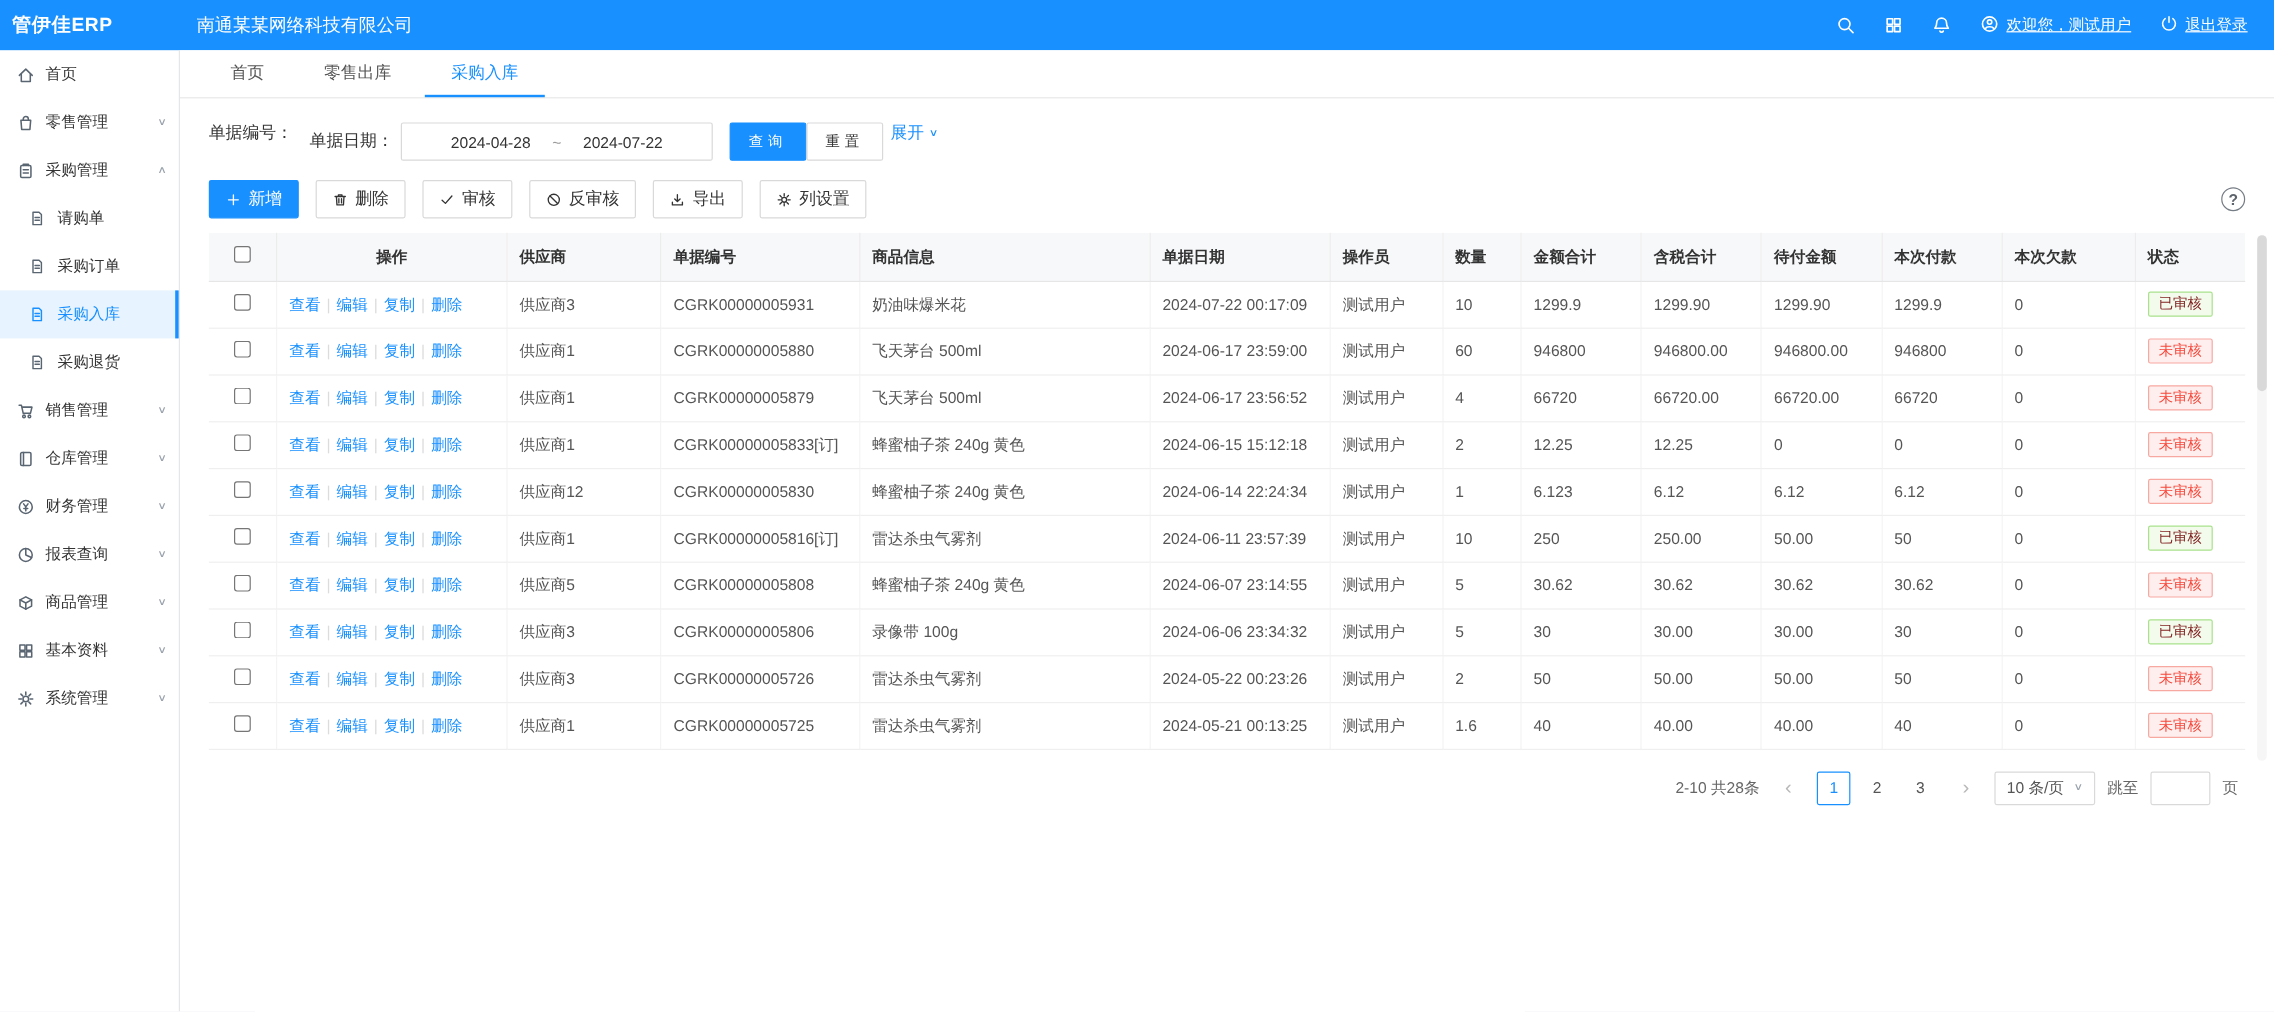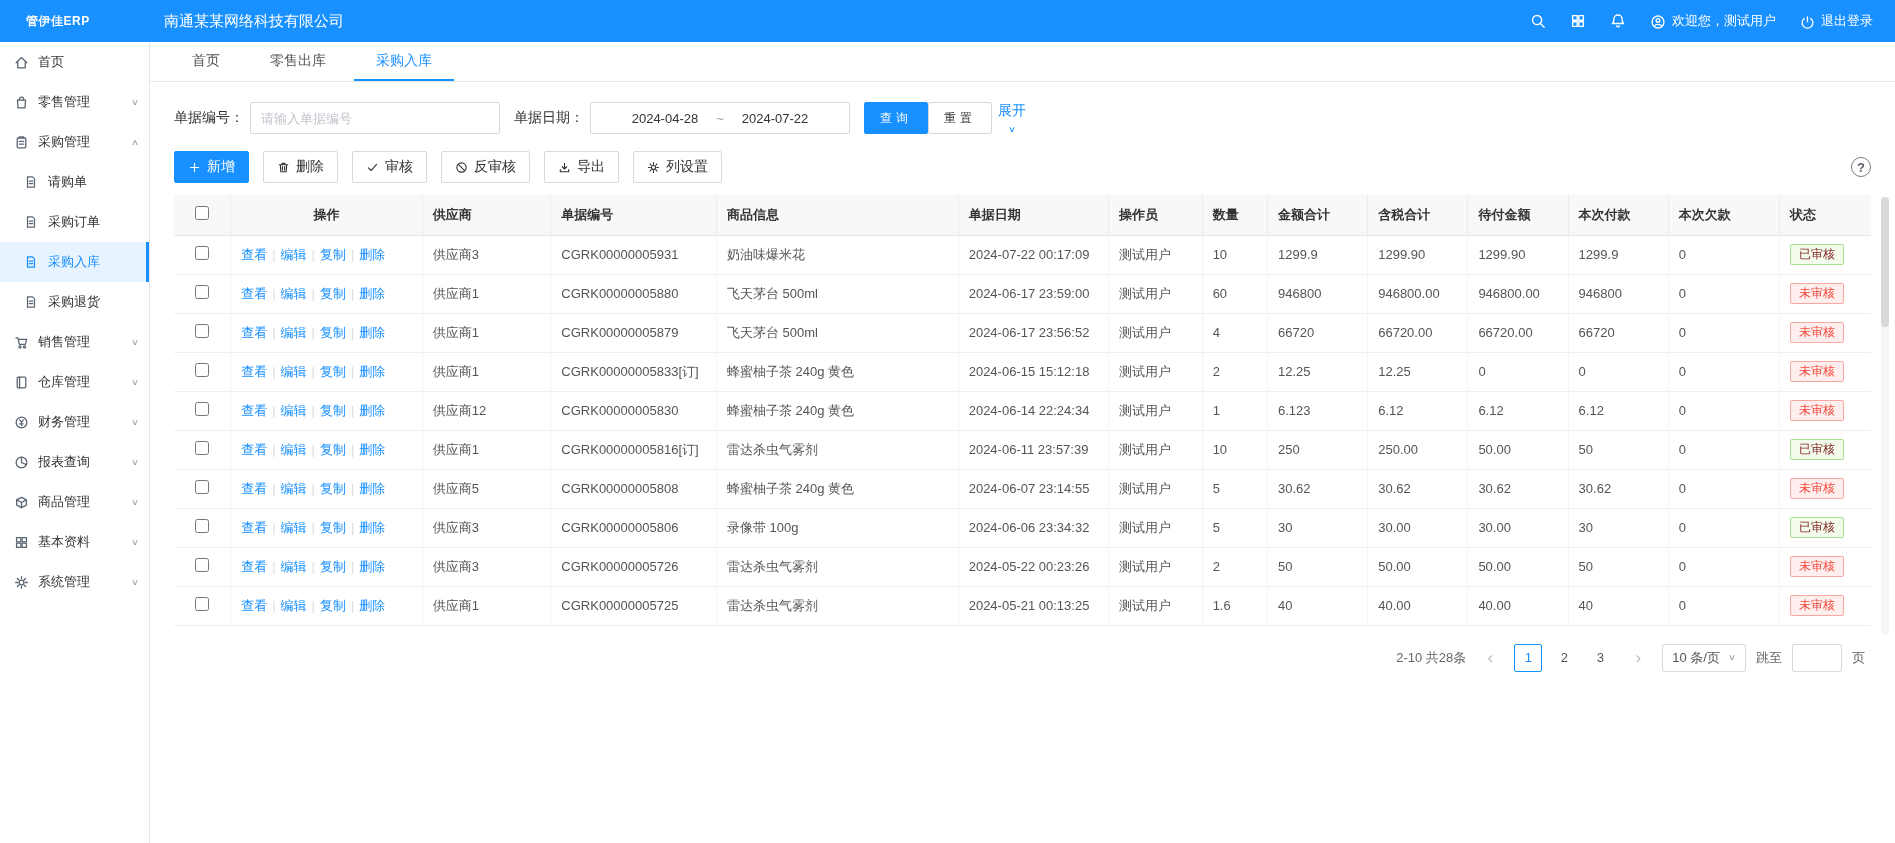--- a/index.html
+++ b/index.html
@@ -6,25 +6,25 @@
   html,body { margin:0; padding:0; }
   body {
     width:1895px; height:843px; overflow:hidden;
     font-family:"Liberation Sans","DejaVu Sans",sans-serif;
     background:#f0f2f5; color:#333; font-size:13px;
   }
   .app { display:flex; flex-direction:column; height:843px; }
 
   
   .header { height:42px; background:#1890ff; display:flex; align-items:center; flex-shrink:0; color:#fff; }
-  .logo { width:150px; flex:none; font-size:12px; font-weight:700; padding-left:26px; letter-spacing:.5px; }
+  .logo { width:150px; flex:none; font-size:16px; font-weight:700; padding-left:10px; letter-spacing:.5px; }
   .company { font-size:15px; margin-left:14px; }
   .header-right { margin-left:auto; display:flex; align-items:center; gap:24px; padding-right:22px; font-size:13px; }
   .hicon { display:flex; align-items:center; cursor:pointer; }
-  .hgroup { display:flex; align-items:flex-end; gap:6px; cursor:pointer; }
+  .hgroup { display:flex; align-items:flex-start; gap:6px; cursor:pointer;text-decoration:underline; }
   svg.ic { stroke:currentColor; fill:none; stroke-width:1.2; stroke-linecap:round; stroke-linejoin:round; }
 
   
   .body { display:flex; flex:1; min-height:0; }
   .sidebar { width:150px; flex:none; background:#fff; border-right:1px solid #e4e7ea; overflow:hidden; }
   .main { flex:1; min-width:0; display:flex; flex-direction:column; background:#fff; position:relative; }
 
   
   .side-item { height:40px; display:flex; align-items:center; gap:9px; padding:0 10px 0 14px; font-size:13px; color:#333; cursor:pointer; }
   .sicon { width:15px; height:15px; flex:none; color:#5a6572; display:flex; align-items:center; }
@@ -43,21 +43,21 @@
   .filter-row { display:flex; align-items:flex-start; padding:20px 24px 8px; gap:0; font-size:14px; color:#333; flex-wrap:nowrap; }
   .fgroup { display:flex; align-items:center; gap:6px; margin-right:14px; }
   .flabel { white-space:nowrap; }
   .finput { height:32px; border:1px solid #d9d9d9; border-radius:2px; padding:0 10px; font-size:13px; color:#333; outline:none; font-family:inherit; }
   .finput::placeholder { color:#c0c4cc; }
   .w1 { width:250px; } .w2 { width:300px; }
   .daterange { height:32px; width:260px; border:1px solid #d9d9d9; border-radius:2px; display:flex; align-items:center; justify-content:center; gap:18px; font-size:13px; color:#333; cursor:pointer; background:#fff; }
   .tilde { color:#999; }
   .btn { height:32px; padding:0 15px; border:1px solid #d9d9d9; background:#fff; border-radius:2px; font-size:12px; color:#333; cursor:pointer; letter-spacing:4px; font-family:inherit; }
   .btn.primary { background:#1890ff; border-color:#1890ff; color:#fff; }
-  .expand { display:flex; align-items:center; gap:4px; color:#1890ff; font-size:14px; cursor:pointer; text-decoration:none; margin-left:6px;flex-direction:column; }
+  .expand { display:flex; align-items:center; gap:4px; color:#1890ff; font-size:14px; cursor:pointer; text-decoration:none; margin-left:6px; }
   .expand .chev { color:#1890ff; margin-left:0; }
 
   
   .toolbar { display:flex; align-items:center; gap:14px; padding:8px 24px 12px; }
   .tbtn { height:32px; display:inline-flex; align-items:center; gap:6px; padding:0 13px; border:1px solid #d9d9d9; background:#fff; border-radius:2px; font-size:14px; color:#333; cursor:pointer; font-family:inherit; }
   .tbtn.primary { background:#1890ff; color:#fff; border-color:#1890ff; }
   .help { margin-left:auto; width:20px; height:20px; border:1.4px solid #767d85; border-radius:50%; color:#5c636b; display:flex; align-items:center; justify-content:center; font-size:13px; font-weight:700; cursor:pointer; }
 
   
   .table-wrap { padding:0 24px; position:relative; }
@@ -288,21 +288,20 @@
 
       <div class="tabbar">
         <span class="tab">首页</span>
         <span class="tab">零售出库</span>
         <span class="tab active">采购入库</span>
       </div>
 
       <div class="filter-row">
         <div class="fgroup">
           <span class="flabel">单据编号：</span>
-          <input class="finput w1" placeholder="请输入单据编号" style="">
         </div>
         <div class="fgroup">
           <span class="flabel">单据日期：</span>
           <div class="daterange">
             <span>2024-04-28</span>
             <span class="tilde">~</span>
             <span>2024-07-22</span>
           </div>
         </div>
         <button class="btn primary">查询</button>

